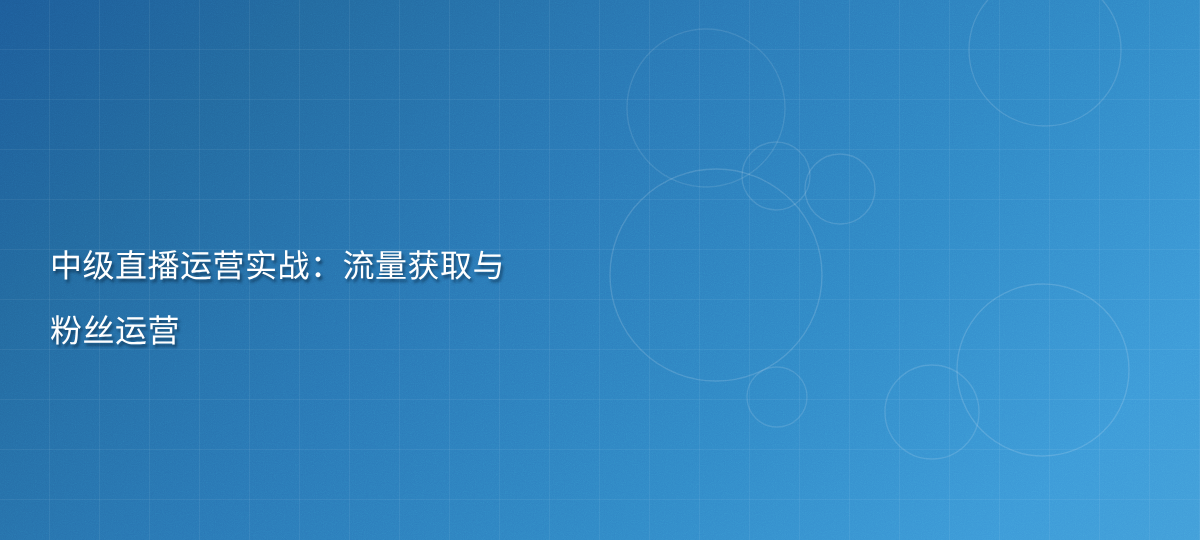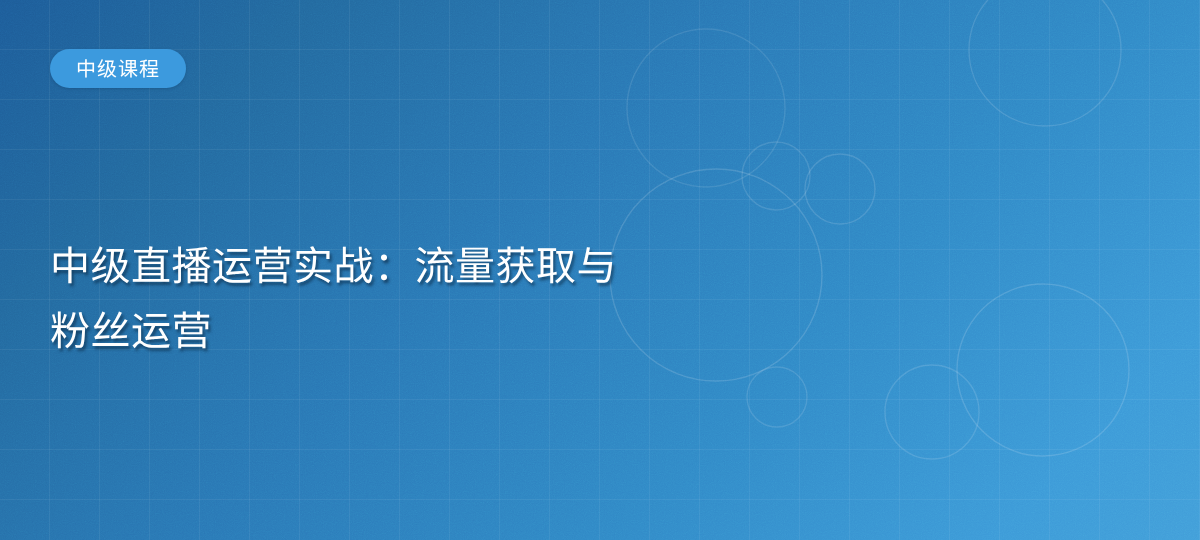--- a/index.html
+++ b/index.html
@@ -83,21 +83,21 @@
     box-shadow: 0 1px 3px rgba(10,40,70,0.22);
   }
 
   .course-title {
     position: absolute;
     left: 50px;
     top: 234px;
     margin: 0;
     width: 820px;
     color: #ffffff;
-    font-size: 40px;
+    font-size: 32px;
     font-weight: 400;
     line-height: 65px;
     letter-spacing: 0.5px;
     text-shadow: 2px 3px 3px rgba(6,28,50,0.55);
     white-space: pre-line;
   }
 </style>
 </head>
 <body>
 
@@ -118,19 +118,18 @@
 
   <svg class="noise-overlay" width="1200" height="540" aria-hidden="true">
     <filter id="grain">
       <feTurbulence type="fractalNoise" baseFrequency="0.9" numOctaves="3" stitchTiles="stitch"></feTurbulence>
       <feColorMatrix type="saturate" values="0"></feColorMatrix>
     </filter>
     <rect width="1200" height="540" filter="url(#grain)"></rect>
   </svg>
 
   <div class="content">
-    <span class="level-badge">中级课程</span>
 
     <h1 class="course-title">中级直播运营实战：流量获取与
 粉丝运营</h1>
   </div>
 
 </div>
 
 </body></html>

